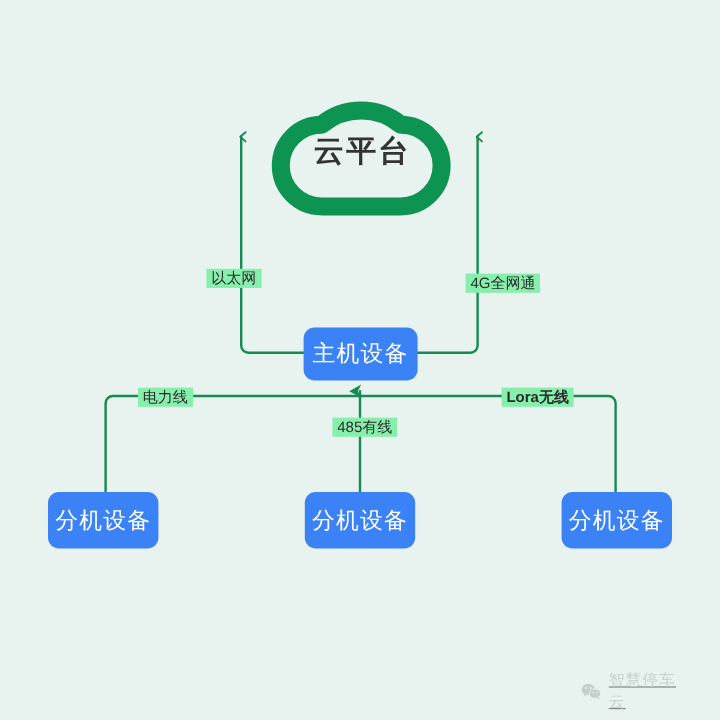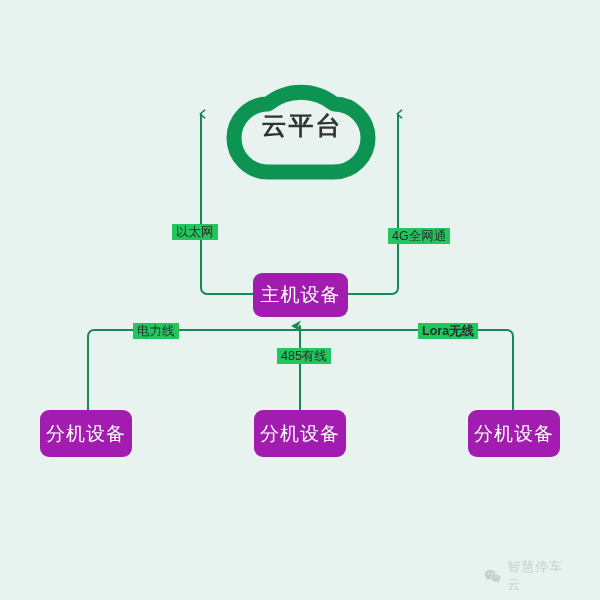--- a/index.html
+++ b/index.html
@@ -7,21 +7,21 @@
     width:600px;height:600px;
     background:#e8f3ef;
     font-family:"Liberation Sans","DejaVu Sans",sans-serif;
     overflow:hidden;
   }
   #stage{position:relative;width:568px;height:600px;}
   #diagram{position:absolute;left:0;top:0;width:600px;height:600px;}
 
   .node-box{
     position:absolute;
-    background:#a21caf;
+    background:#3b82f6;
     border-radius:9px;
     display:flex;align-items:center;justify-content:center;
     color:#ffffff;
     font-size:19px;
     letter-spacing:1px;
     box-sizing:border-box;
   }
   .node-host{left:253px;top:273px;width:95px;height:44px;}
   .node-s1{left:40px;top:410px;width:92px;height:47px;}
   .node-s2{left:254px;top:410px;width:92px;height:47px;}
@@ -35,35 +35,36 @@
     font-size:25px;
     font-weight:bold;
     letter-spacing:2px;
   }
 
   .edge-label{
     position:absolute;
     color:#2b2b2b;
     font-size:12.5px;
     white-space:nowrap;
-    background:#22c55e;
+    background:#86efac;
     padding:0 4px;
     line-height:16px;
   }
   .lbl-ethernet{left:172px;top:224px;}
   .lbl-4g{left:388px;top:228px;}
-  .lbl-power{left:133px;top:323px;}
+  .lbl-power{left:115px;top:323px;}
   .lbl-485{left:277px;top:348px;}
   .lbl-lora{left:418px;top:323px;font-weight:bold;}
 
   .watermark{
     position:absolute;
     left:484px;top:558px;
     display:flex;align-items:center;gap:6px;
     opacity:.45;
+    text-decoration:underline;
   }
   .watermark .wm-text{
     color:#9aa3a0;font-size:13px;letter-spacing:1px;
   }
   .wechat-icon{display:block;}
 </style>
 </head>
 <body>
 
 <div id="stage">

